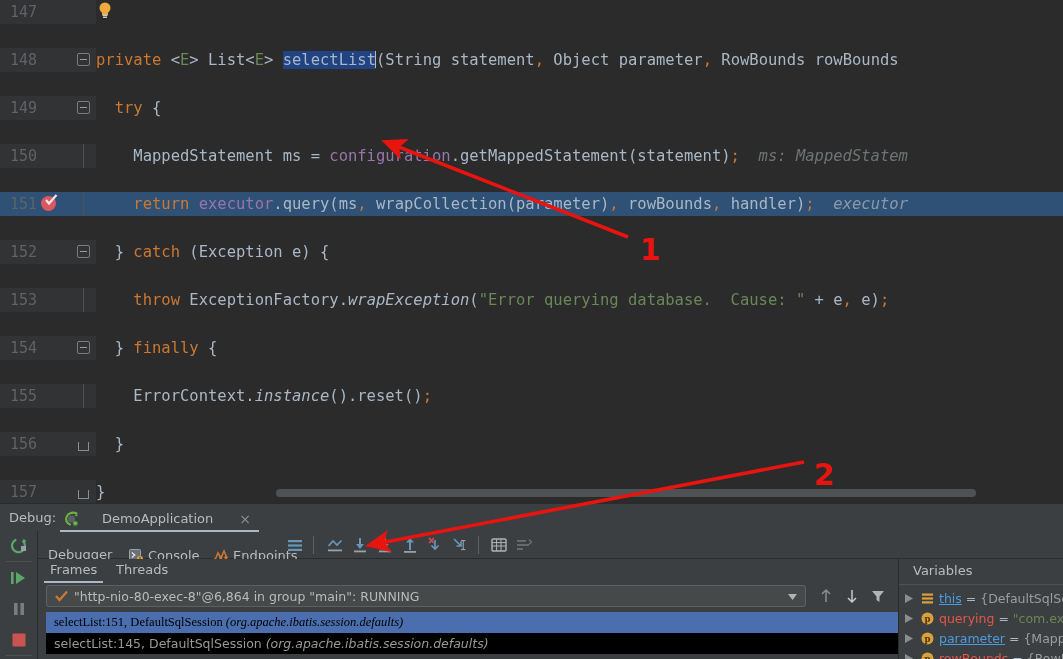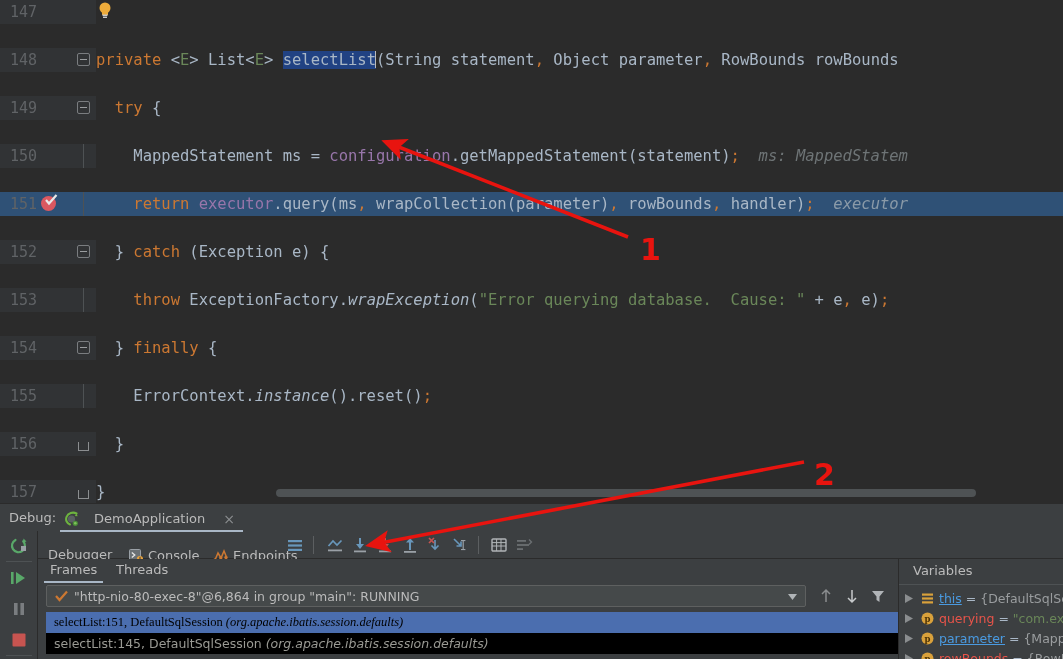--- a/index.html
+++ b/index.html
@@ -106,21 +106,21 @@
   .debug-titlebar {
     position: relative; height: 28px; background: #3c3f41;
     border-top: 1px solid #2b2b2b;
   }
   .debug-label {
     position: absolute; left: 9px; top: 6px;
     font-size: 13px; color: #bbbbbb;
   }
   .run-tab {
     position: absolute; left: 60px; top: 3px; height: 25px;
-    padding: 0 8px 0 4px; display: flex; align-items: center; gap: 14px;
+    padding: 0 8px 0 4px; display: flex; align-items: center; gap: 22px;
     border-bottom: 2px solid #a9b7c6;
   }
   .run-tab-name { font-size: 13px; color: #bbbbbb; }
   .tab-close { color: #8a8d8f; font-size: 14px; margin-left: 4px; }
 
   .debug-body {
     position: absolute; left: 0; top: 28px; width: 1063px; height: 128px;
   }
   .left-actions {
     position: absolute; left: 0; top: 0; width: 38px; height: 128px;

